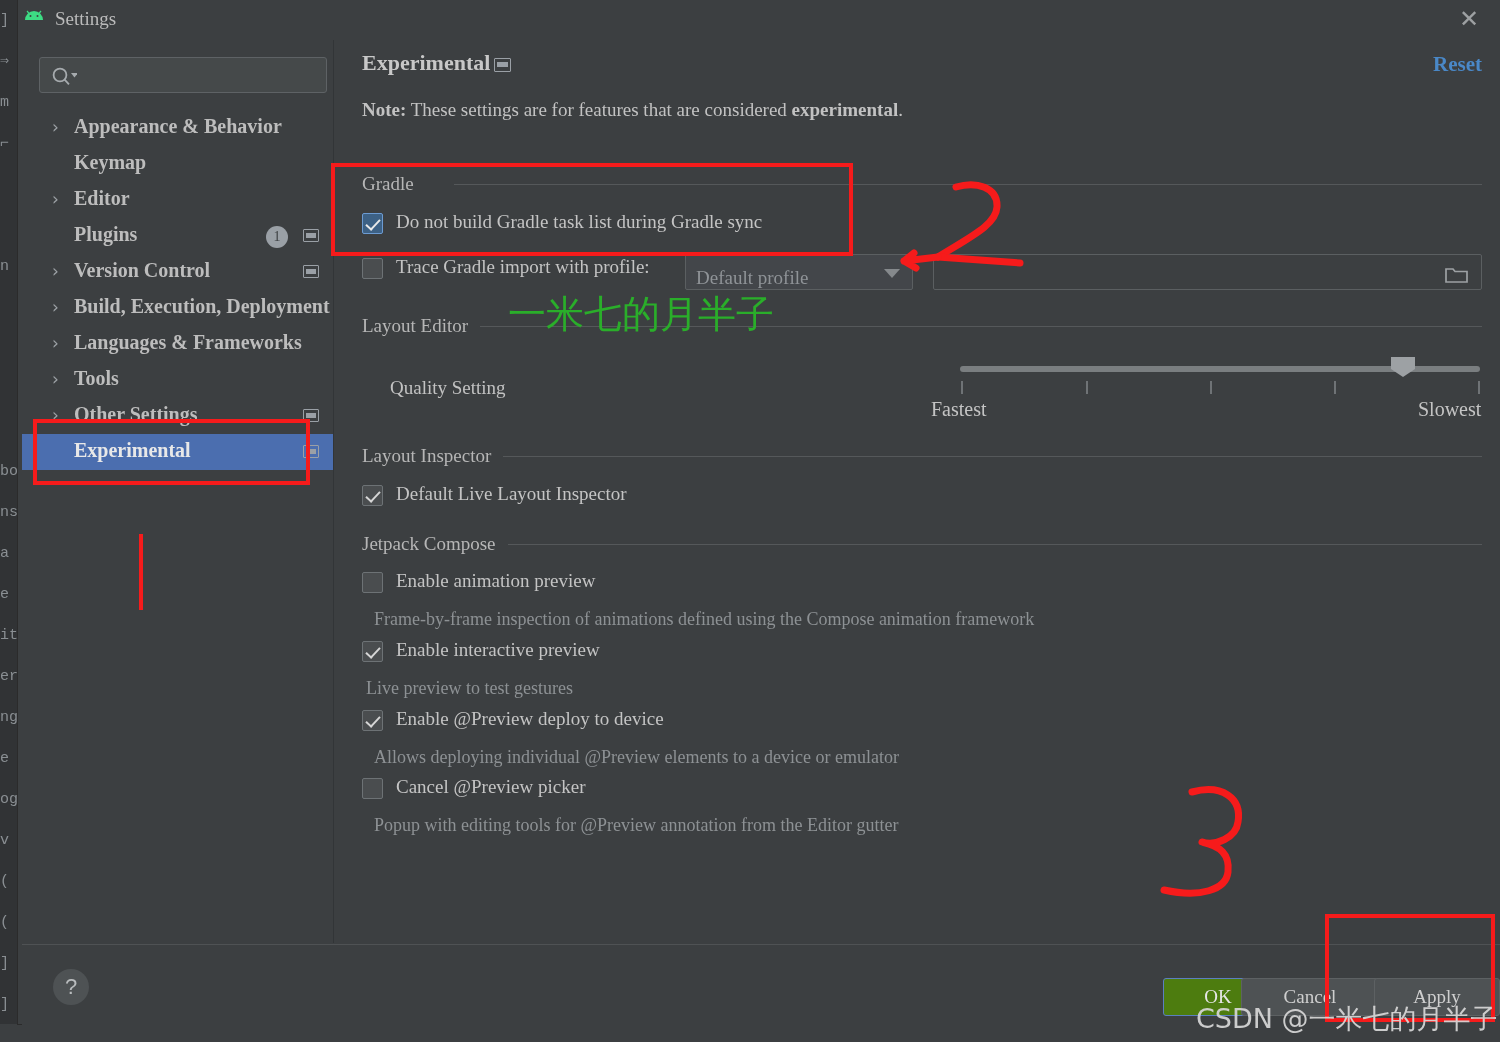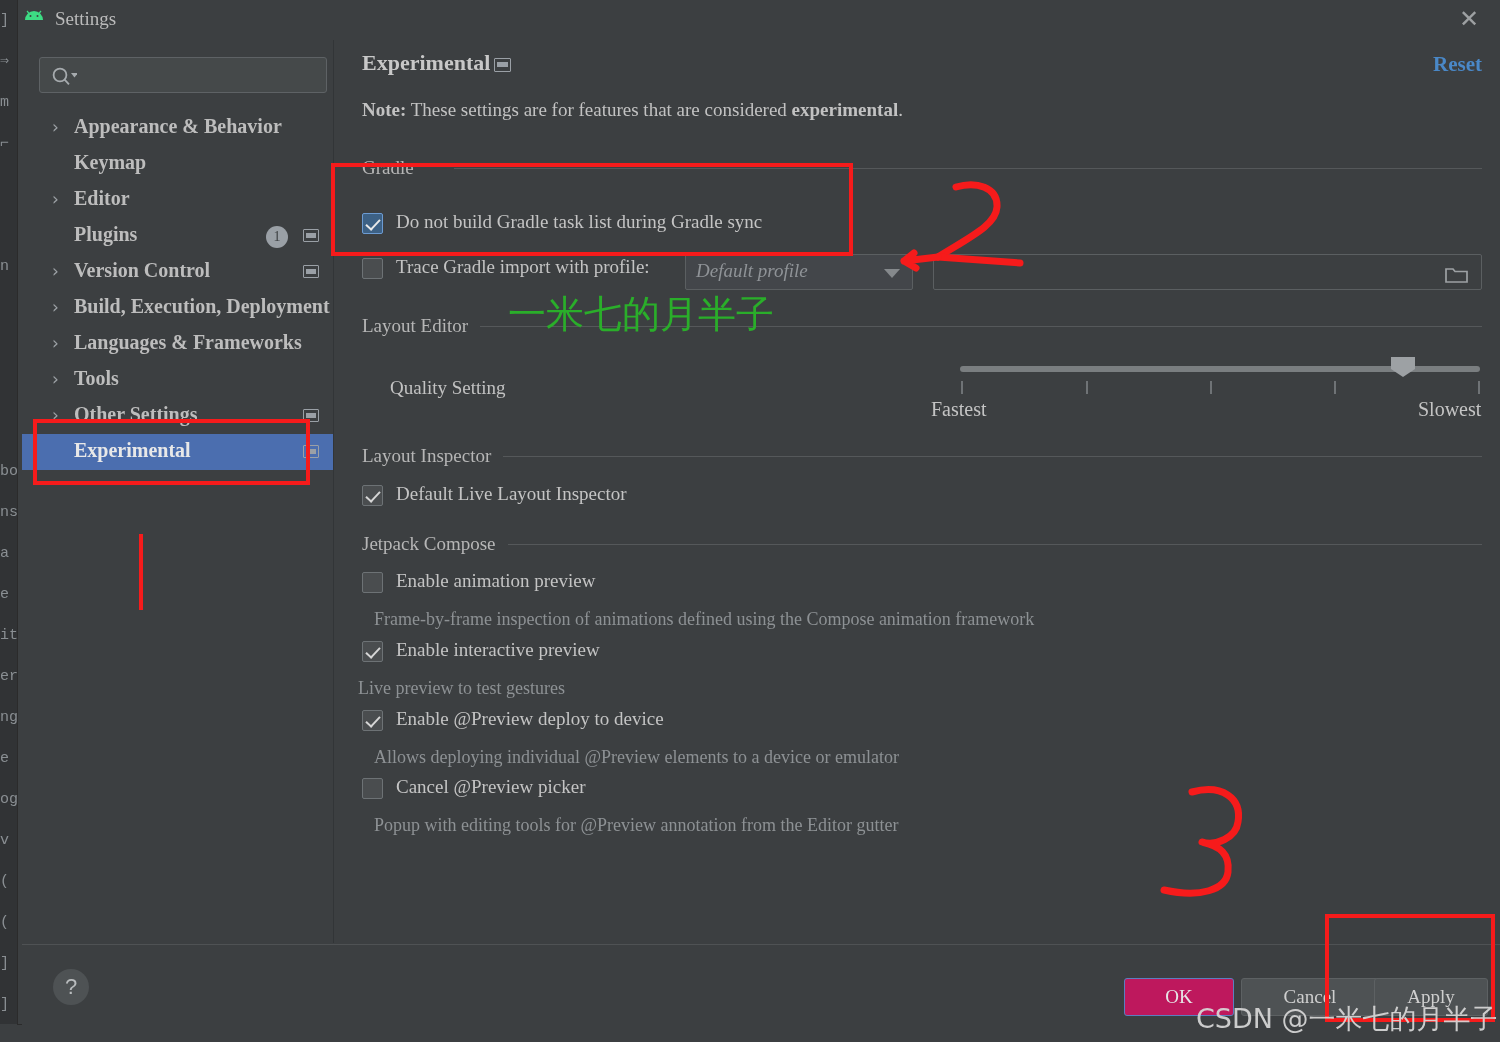--- a/index.html
+++ b/index.html
@@ -305,25 +305,24 @@
   .combo {
     position: absolute;
     box-sizing: border-box;
     border: 1px solid #5b5f61;
     background: #43464a;
     border-radius: 2px;
     cursor: pointer;
   }
   .combo .ctext {
     position: absolute;
-    left: 10px; top: 5px;
+    left: 10px; top: 12px;
     font-size: 19px;
     color: #8f9397;
     font-family: "Liberation Serif", serif;
-    font-style: italic;
   }
   .combo .carrow {
     position: absolute;
     right: 12px; top: 14px;
     width: 0; height: 0;
     border-left: 8px solid transparent;
     border-right: 8px solid transparent;
     border-top: 9px solid #85898c;
   }
   .textfield {
@@ -392,35 +391,35 @@
     border-radius: 3px;
     box-sizing: border-box;
     font-size: 19px;
     color: #cfcfcf;
     font-family: "Liberation Serif", serif;
     text-align: center;
     line-height: 36px;
     cursor: pointer;
   }
   #ok-btn {
-    left: 1102px;
+    left: 1141px;
     width: 110px;
-    background: #be185d;
+    background: #4d7c0f;
     border: 1px solid #5b7fc0;
     color: #e6e6e6;
   }
   #cancel-btn {
     left: 1219px;
     width: 138px;
     background: #4e5254;
     border: 1px solid #5d6163;
   }
   #apply-btn {
     left: 1352px;
-    width: 114px;
+    width: 126px;
     background: #4e5254;
     border: 1px solid #5d6163;
   }
 
   
   #annot {
     position: absolute;
     inset: 0;
     pointer-events: none;
   }
@@ -563,21 +562,21 @@
   <div id="main">
 
     <div id="page-title">Experimental</div>
     <div id="page-title-icon"></div>
     <div id="reset-link">Reset</div>
 
     <div id="note-line">
       <b>Note:</b><span> These settings are for features that are considered </span><b>experimental</b><span>.</span>
     </div>
 
-    <div class="group-head" style="top:116px;width:1120px;gap:28px;">
+    <div class="group-head" style="top:132px;width:1120px;gap:28px;">
       <span class="ghtext">Gradle</span>
       <span class="ghrule" style="flex:1;"></span>
     </div>
 
     <div class="cb-row" style="left:28px;top:173px;">
       <span class="cbox checked primary"></span>
       <span class="cb-label">Do not build Gradle task list during Gradle sync</span>
     </div>
 
     <div class="cb-row" style="left:28px;top:218px;">
@@ -632,21 +631,21 @@
     <div class="cb-row" style="left:28px;top:532px;">
       <span class="cbox"></span>
       <span class="cb-label">Enable animation preview</span>
     </div>
     <div class="sub-desc" style="left:40px;top:569px;">Frame-by-frame inspection of animations defined using the Compose animation framework</div>
 
     <div class="cb-row" style="left:28px;top:601px;">
       <span class="cbox checked"></span>
       <span class="cb-label">Enable interactive preview</span>
     </div>
-    <div class="sub-desc" style="left:24px;top:638px;text-align:center;">Live preview to test gestures</div>
+    <div class="sub-desc" style="left:32px;top:638px;text-align:center;">Live preview to test gestures</div>
 
     <div class="cb-row" style="left:28px;top:670px;">
       <span class="cbox checked"></span>
       <span class="cb-label">Enable @Preview deploy to device</span>
     </div>
     <div class="sub-desc" style="left:40px;top:707px;">Allows deploying individual @Preview elements to a device or emulator</div>
 
     <div class="cb-row" style="left:28px;top:738px;">
       <span class="cbox"></span>
       <span class="cb-label">Cancel @Preview picker</span>

